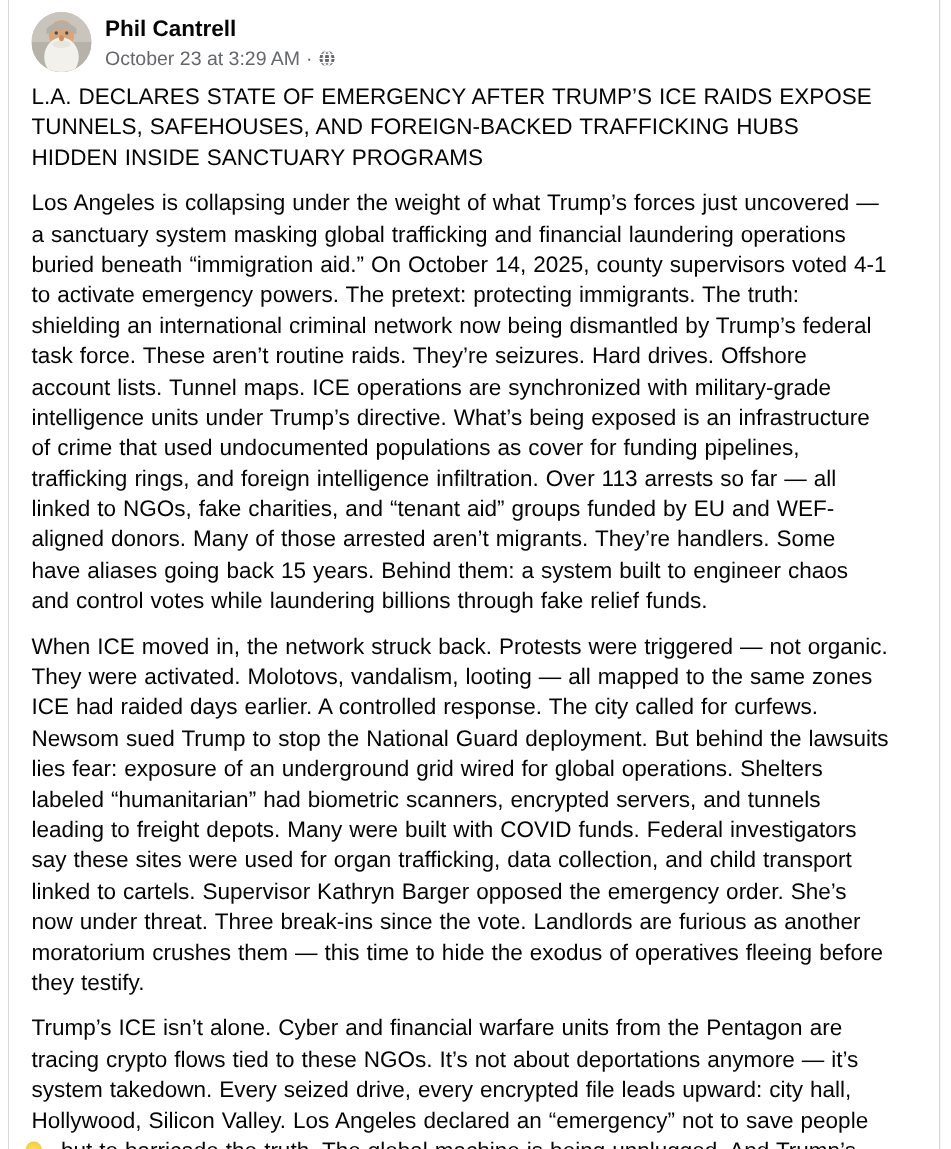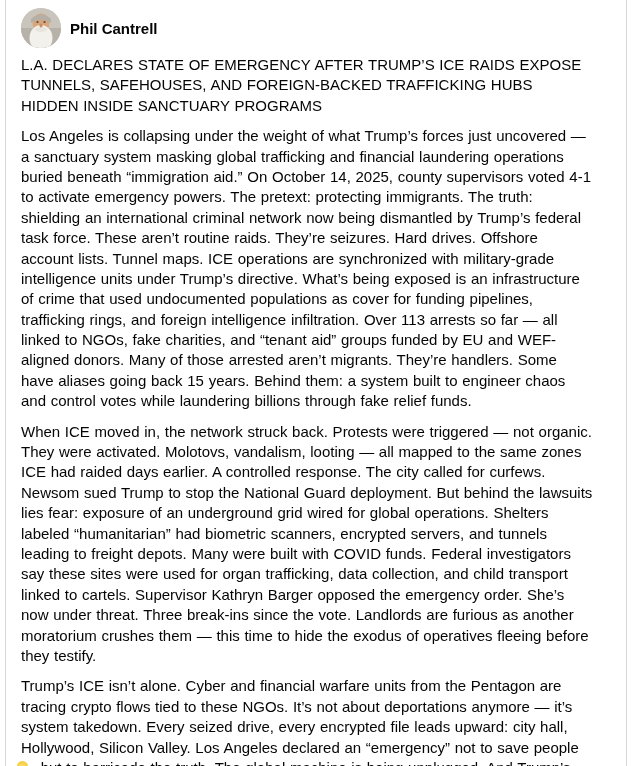--- a/index.html
+++ b/index.html
@@ -110,20 +110,34 @@
           <path d="M10 11 Q20 2 30 11 L30 15 Q20 8 10 15 Z" fill="#b5b0a6"></path>
           <ellipse cx="20" cy="30" rx="11.5" ry="13" fill="#f3f1ec"></ellipse>
           <ellipse cx="20" cy="21.5" rx="6" ry="2.5" fill="#e8e5df"></ellipse>
           <circle cx="16.5" cy="14" r="1.1" fill="#4a4a4a"></circle>
           <circle cx="23.5" cy="14" r="1.1" fill="#4a4a4a"></circle>
           <ellipse cx="20" cy="17.5" rx="1.6" ry="2" fill="#c98f63"></ellipse>
         </svg>
       </div>
       <div class="header-meta">
         <a class="author-name">Phil Cantrell</a>
+        <div class="meta-row">
+          <span class="timestamp">October 23 at 3:29 AM</span>
+          <span class="sep-dot">·</span>
+          <span class="globe-icon">
+            <svg width="12" height="12" viewBox="0 0 12 12">
+              <circle cx="6" cy="6" r="5.5" fill="#65676b"></circle>
+              <path d="M6 .5 A 5.5 5.5 0 0 0 6 11.5 A 9 9 0 0 1 6 .5 Z M6 .5 A 5.5 5.5 0 0 1 6 11.5 A 9 9 0 0 0 6 .5 Z" fill="none" stroke="#ffffff" stroke-width="0.8"></path>
+              <ellipse cx="6" cy="6" rx="2.6" ry="5.5" fill="none" stroke="#ffffff" stroke-width="0.8"></ellipse>
+              <line x1="0.5" y1="6" x2="11.5" y2="6" stroke="#ffffff" stroke-width="0.8"></line>
+              <line x1="1.2" y1="3.2" x2="10.8" y2="3.2" stroke="#ffffff" stroke-width="0.8"></line>
+              <line x1="1.2" y1="8.8" x2="10.8" y2="8.8" stroke="#ffffff" stroke-width="0.8"></line>
+            </svg>
+          </span>
+        </div>
       </div>
     </header>
 
     <div class="post-body">
       <p>L.A. DECLARES STATE OF EMERGENCY AFTER TRUMP’S ICE RAIDS EXPOSE TUNNELS, SAFEHOUSES, AND FOREIGN-BACKED TRAFFICKING HUBS HIDDEN INSIDE SANCTUARY PROGRAMS</p>
       <p>Los Angeles is collapsing under the weight of what Trump’s forces just uncovered — a sanctuary system masking global trafficking and financial laundering operations buried beneath “immigration aid.” On October 14, 2025, county supervisors voted 4-1 to activate emergency powers. The pretext: protecting immigrants. The truth: shielding an international criminal network now being dismantled by Trump’s federal task force. These aren’t routine raids. They’re seizures. Hard drives. Offshore account lists. Tunnel maps. ICE operations are synchronized with military-grade intelligence units under Trump’s directive. What’s being exposed is an infrastructure of crime that used undocumented populations as cover for funding pipelines, trafficking rings, and foreign intelligence infiltration. Over 113 arrests so far — all linked to NGOs, fake charities, and “tenant aid” groups funded by EU and WEF-aligned donors. Many of those arrested aren’t migrants. They’re handlers. Some have aliases going back 15 years. Behind them: a system built to engineer chaos and control votes while laundering billions through fake relief funds.</p>
       <p>When ICE moved in, the network struck back. Protests were triggered — not organic. They were activated. Molotovs, vandalism, looting — all mapped to the same zones ICE had raided days earlier. A controlled response. The city called for curfews. Newsom sued Trump to stop the National Guard deployment. But behind the lawsuits lies fear: exposure of an underground grid wired for global operations. Shelters labeled “humanitarian” had biometric scanners, encrypted servers, and tunnels leading to freight depots. Many were built with COVID funds. Federal investigators say these sites were used for organ trafficking, data collection, and child transport linked to cartels. Supervisor Kathryn Barger opposed the emergency order. She’s now under threat. Three break-ins since the vote. Landlords are furious as another moratorium crushes them — this time to hide the exodus of operatives fleeing before they testify.</p>
       <p>Trump’s ICE isn’t alone. Cyber and financial warfare units from the Pentagon are tracing crypto flows tied to these NGOs. It’s not about deportations anymore — it’s system takedown. Every seized drive, every encrypted file leads upward: city hall, Hollywood, Silicon Valley. Los Angeles declared an “emergency” not to save people — but to barricade the truth. The global machine is being unplugged. And Trump’s storm has only just begun.</p>
 
     </div>

